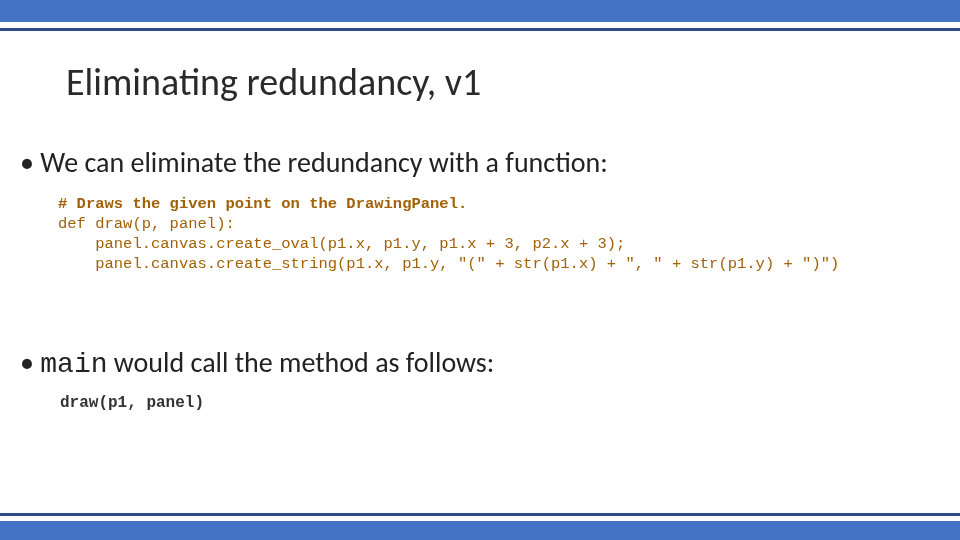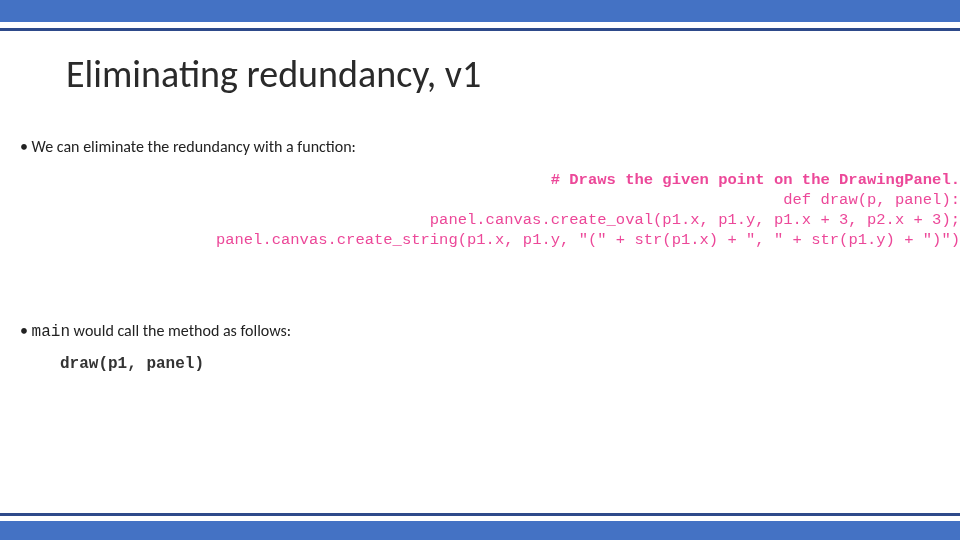--- a/index.html
+++ b/index.html
@@ -20,41 +20,40 @@
   .top-line {
     width: 100%;
     height: 3px;
     background: #2e4a8a;
     margin-top: 6px;
   }
   .title {
     font-size: 38px;
     font-weight: 400;
     color: #2a2a2a;
-    margin: 20px 0 0 66px;
+    margin: 28px 0 0 66px;
   }
   .content {
     margin: 40px 0 0 20px;
   }
   .bullet {
-    font-size: 16px;
+    font-size: 28px;
     color: #222;
     margin-bottom: 14px;
   }
   .bullet::before {
     content: "• ";
   }
   .codeblock {
     font-family: "Courier New", Courier, monospace;
     font-size: 15.5px;
     line-height: 1.3;
     white-space: pre;
     margin-left: 38px;
-    color: #ec4899;
-    text-align: right;
+    color: #a16207;
   }
   .codeblock .bold { font-weight: bold; }
   .gap { height: 70px; }
   .mono-inline {
     font-family: "Courier New", Courier, monospace;
   }
   .bottom-line {
     position: absolute;
     bottom: 24px;
     left: 0;

